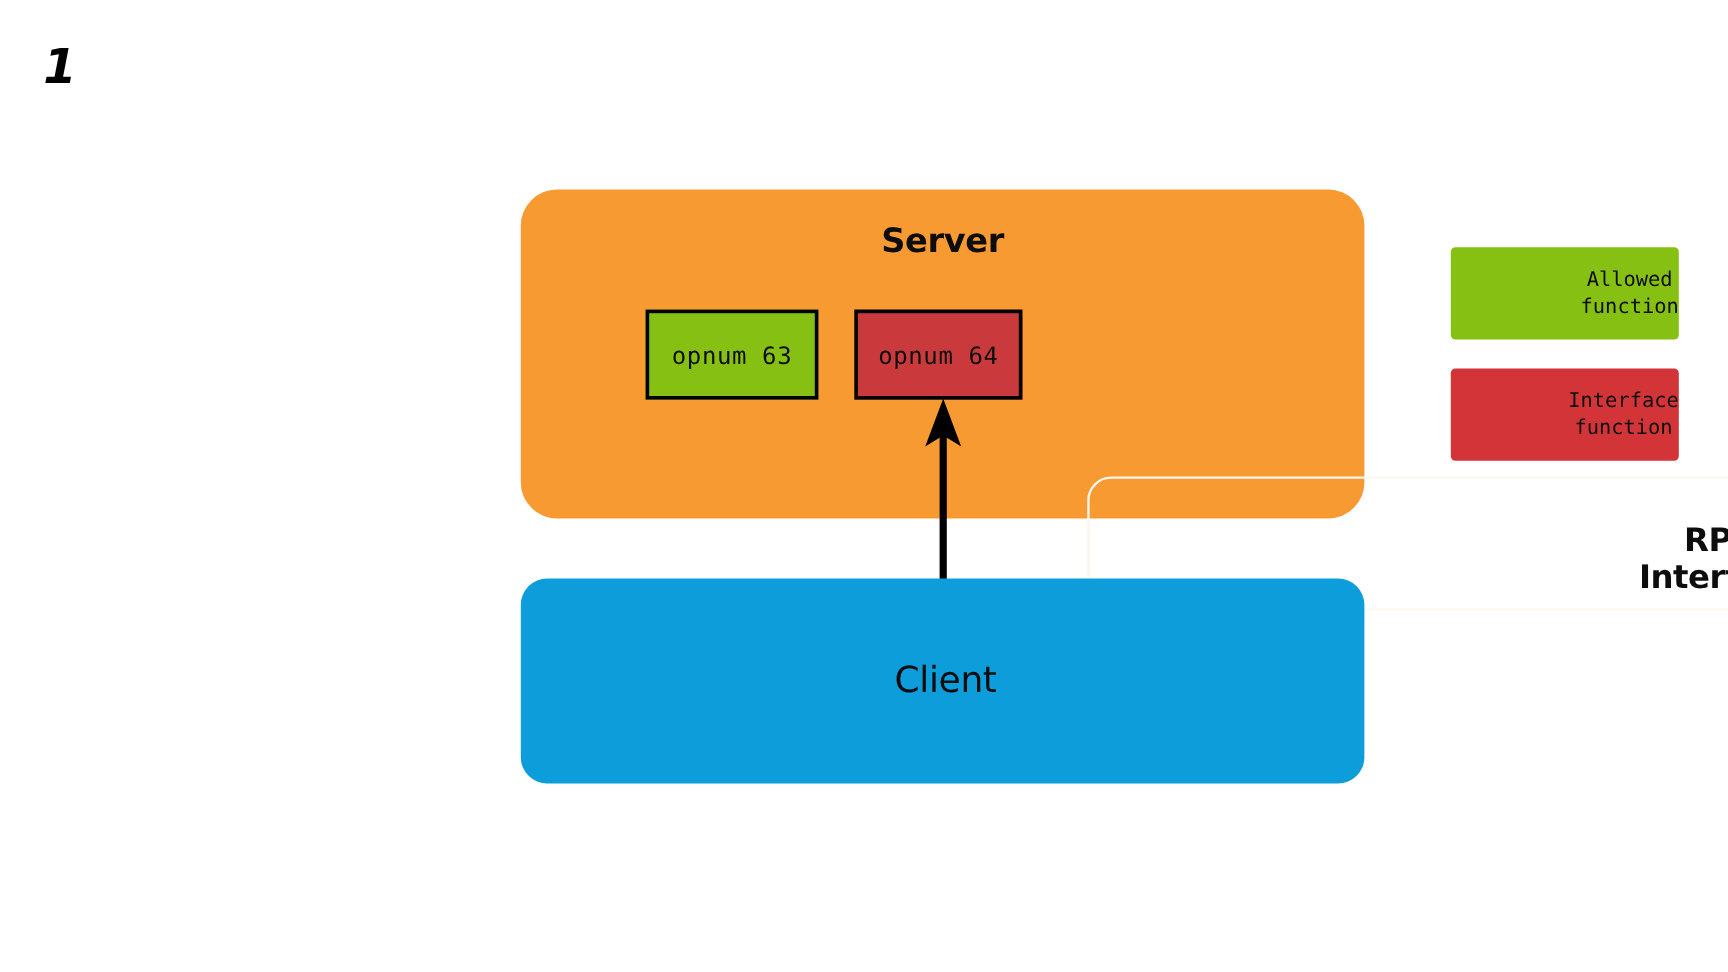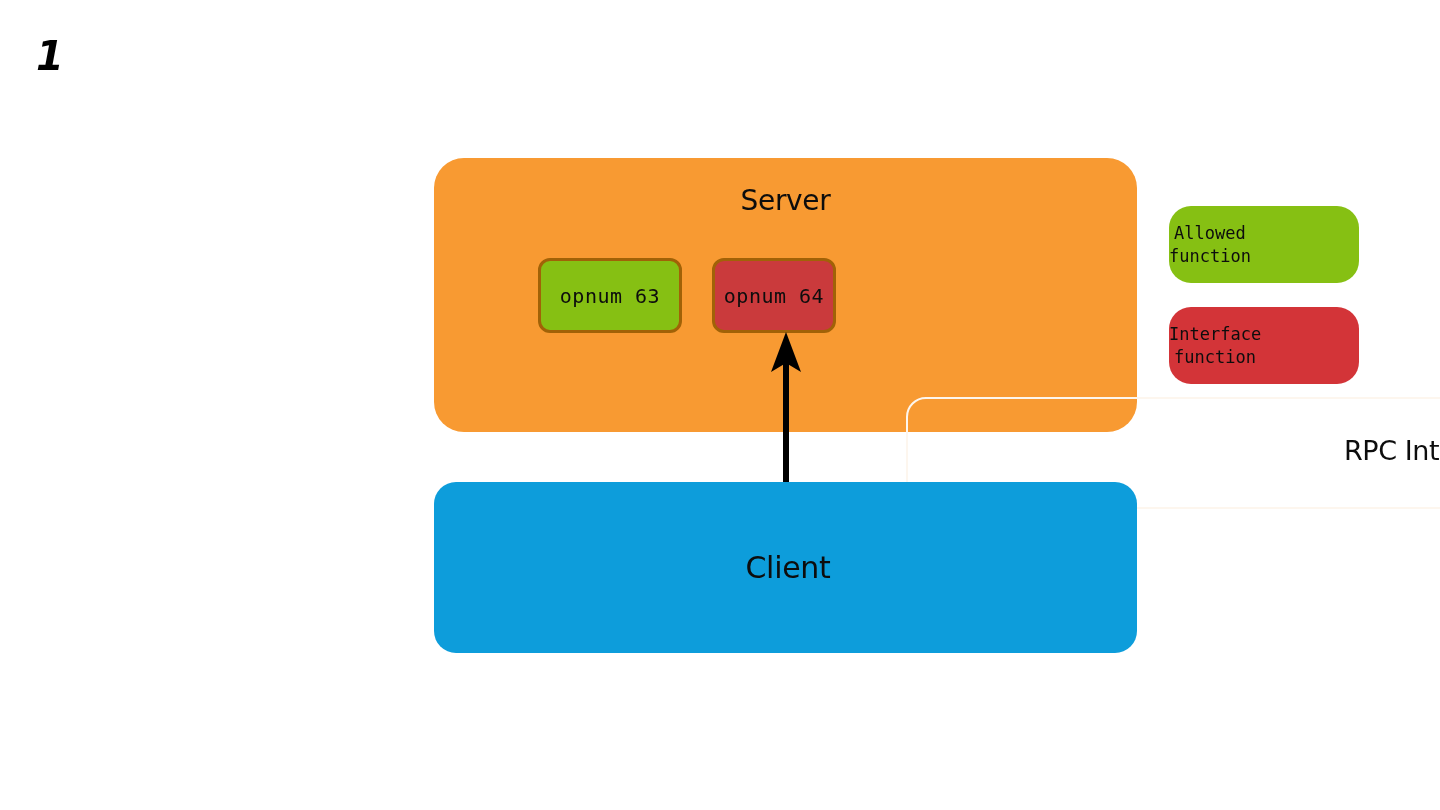--- a/index.html
+++ b/index.html
@@ -31,20 +31,21 @@
 
   
   .server-box {
     position: absolute;
     left: 434px;
     top: 158px;
     width: 703px;
     height: 274px;
     background: #f89a32;
     border-radius: 30px;
+    font-weight: bold;
   }
   .server-label {
     position: absolute;
     left: 0;
     top: 26px;
     width: 703px;
     text-align: center;
     font-family: "DejaVu Sans", sans-serif;
     font-size: 28px;
     color: #0d0d0d;
@@ -72,39 +73,39 @@
     font-size: 27px;
     color: #0d0d0d;
     letter-spacing: -0.4px;
   }
 
   
   .opnum {
     position: absolute;
     top: 258px;
     height: 75px;
-    border: 3px solid #a16207;
-    border-radius: 12px;
+    border: 3px solid #000000;
+    border-radius: 0;
     box-sizing: border-box;
     display: flex;
     align-items: center;
     justify-content: center;
     font-family: "DejaVu Sans Mono", monospace;
     font-size: 20px;
     color: #0d0d0d;
     letter-spacing: 0.5px;
   }
   .opnum-allowed {
     left: 538px;
     width: 144px;
     background: #86c013;
   }
   .opnum-restricted {
     left: 712px;
-    width: 124px;
+    width: 140px;
     background: #ca3a3c;
   }
 
   
   .arrow {
     position: absolute;
     left: 756px;
     top: 330px;
     width: 60px;
     height: 165px;
@@ -139,30 +140,31 @@
   
   .legend {
     position: absolute;
     left: 1169px;
     top: 206px;
     width: 190px;
   }
   .legend-item {
     width: 190px;
     height: 77px;
-    border-radius: 22px;
+    border-radius: 4px;
     display: flex;
     align-items: center;
-    justify-content: flex-start;
+    justify-content: flex-end;
     text-align: center;
     font-family: "DejaVu Sans Mono", monospace;
     font-size: 17px;
     line-height: 1.35;
     color: #0d0d0d;
     box-sizing: border-box;
+    margin-left: 40px;
   }
   .legend-allowed { background: #86c013; }
   .legend-restricted { background: #d33438; margin-top: 24px; }
 </style>
 </head>
 <body>
 
 <div class="slide-number">1</div>
 
 <div class="server-box">

